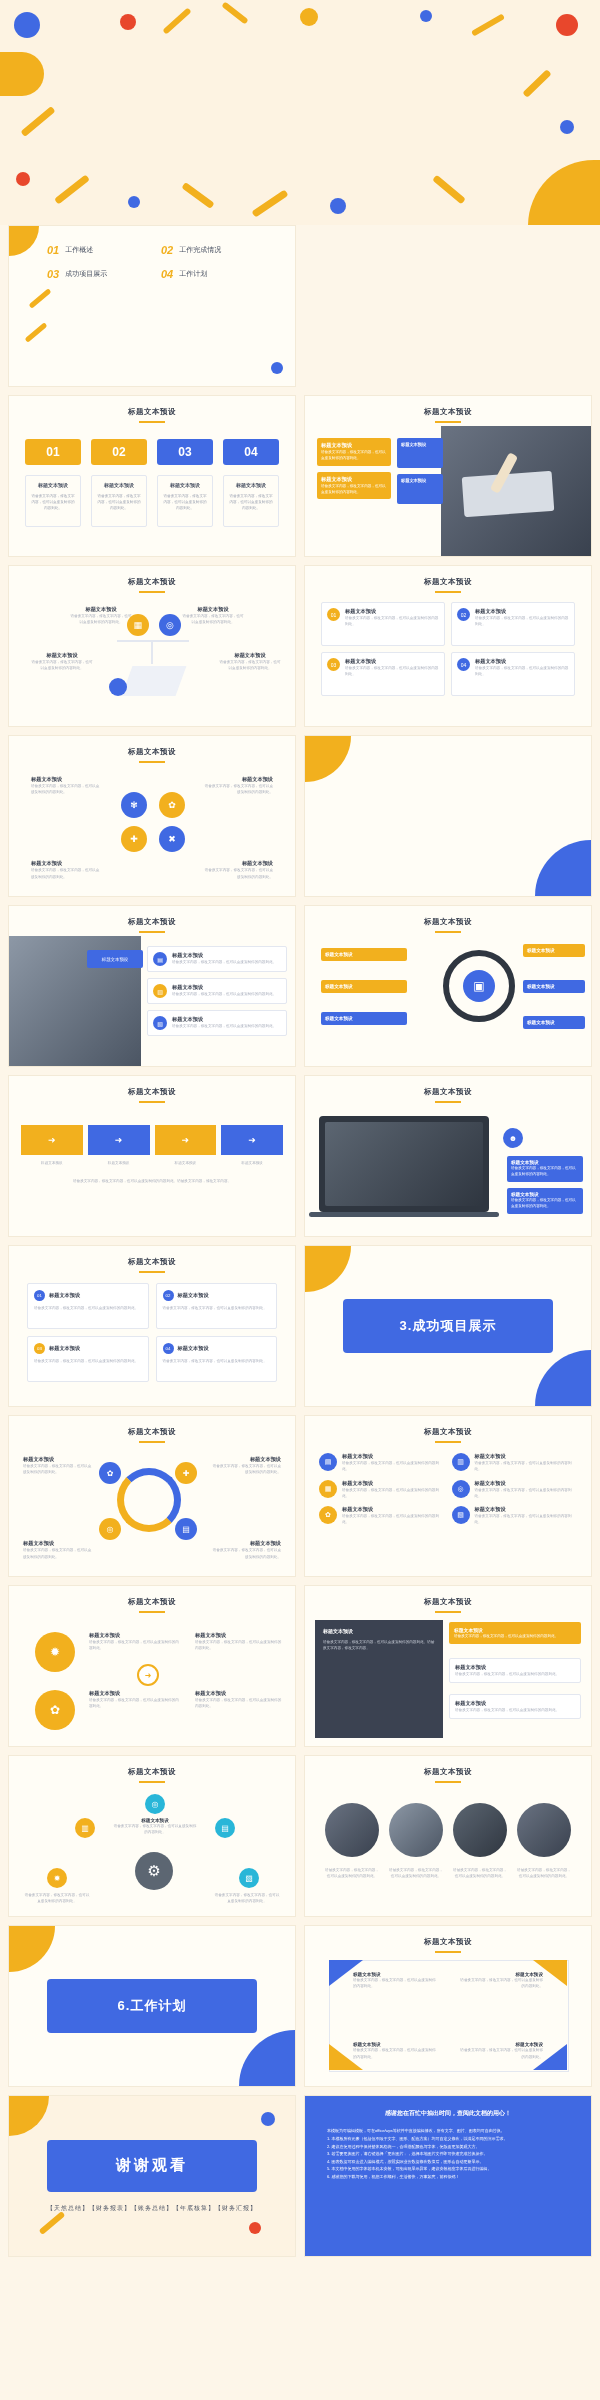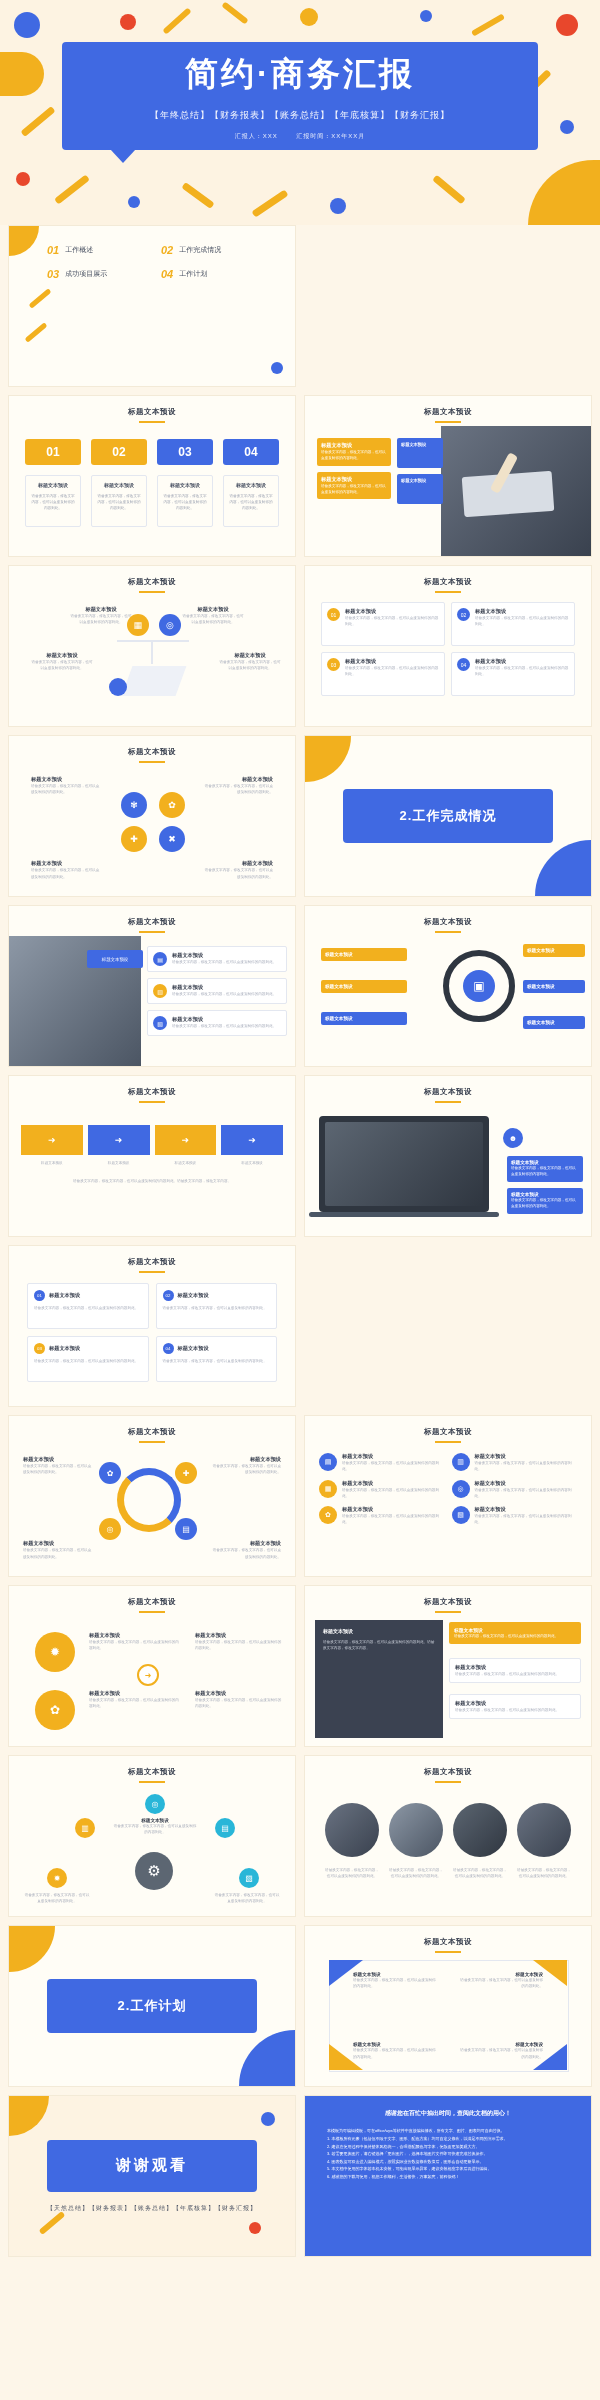--- a/index.html
+++ b/index.html
@@ -196,28 +196,20 @@
   <div class="deco bar" style="left:52px;top:186px;width:40px;height:7px;background:#f2b01e;transform:rotate(-38deg);"></div>
   <div class="deco dot" style="left:128px;top:196px;width:12px;height:12px;background:#4069e2;"></div>
   <div class="deco bar" style="left:180px;top:192px;width:36px;height:7px;background:#f2b01e;transform:rotate(36deg);"></div>
   <div class="deco bar" style="left:250px;top:200px;width:40px;height:7px;background:#f2b01e;transform:rotate(-34deg);"></div>
   <div class="deco dot" style="left:330px;top:198px;width:16px;height:16px;background:#4069e2;"></div>
   <div class="deco" style="right:0;top:160px;width:72px;height:66px;background:#f2b01e;border-radius:72px 0 0 0;"></div>
   <div class="deco bar" style="left:430px;top:186px;width:38px;height:7px;background:#f2b01e;transform:rotate(40deg);"></div>
   <div class="deco bar" style="left:520px;top:80px;width:34px;height:7px;background:#f2b01e;transform:rotate(-44deg);"></div>
   <div class="deco dot" style="left:560px;top:120px;width:14px;height:14px;background:#4069e2;"></div>
 
-  <div class="cover-card">
-    <div class="cover-title">简约·商务汇报</div>
-    <div class="cover-sub">【年终总结】【财务报表】【账务总结】【年底核算】【财务汇报】</div>
-    <div class="cover-meta">
-      <span>汇报人：XXX</span>
-      <span>汇报时间：XX年XX月</span>
-    </div>
-  </div>
 </div>
 
 <div class="row">
   <div class="slide">
     <div class="deco" style="left:0;top:0;width:30px;height:30px;background:#f2b01e;border-radius:0 0 30px 0;"></div>
     <div class="deco bar" style="left:18px;top:70px;width:26px;height:5px;background:#f2b01e;transform:rotate(-40deg);"></div>
     <div class="deco bar" style="left:14px;top:104px;width:26px;height:5px;background:#f2b01e;transform:rotate(-40deg);"></div>
     <div class="deco dot" style="right:12px;bottom:12px;width:12px;height:12px;background:#4069e2;"></div>
     <div class="cat-grid">
       <div class="cat-item">
@@ -384,21 +376,20 @@
     </div>
     <div class="circ" style="position:absolute;left:112px;top:56px;width:26px;height:26px;background:#4069e2;font-size:9px;">✾</div>
     <div class="circ" style="position:absolute;left:150px;top:56px;width:26px;height:26px;background:#f2b01e;font-size:9px;">✿</div>
     <div class="circ" style="position:absolute;left:112px;top:90px;width:26px;height:26px;background:#f2b01e;font-size:9px;">✚</div>
     <div class="circ" style="position:absolute;left:150px;top:90px;width:26px;height:26px;background:#4069e2;font-size:9px;">✖</div>
   </div>
 
   <div class="slide section">
     <div class="cnr-tl"></div>
     <div class="cnr-br"></div>
-    <div class="section-box">2.工作完成情况</div>
   </div>
 </div>
 
 <div class="row">
   <div class="slide">
     <div class="s-title"><span>标题文本预设</span><span class="u"></span></div>
     <div class="photo b2" style="position:absolute;left:0;top:30px;width:132px;height:132px;"></div>
     <div class="box-blue" style="position:absolute;left:78px;top:44px;width:56px;height:18px;border-radius:2px;display:flex;align-items:center;justify-content:center;font-size:4.4px">标题文本预设</div>
     <div style="position:absolute;right:8px;top:40px;width:140px;">
       <div class="box" style="padding:5px;margin-bottom:6px;display:flex;gap:5px;">
@@ -520,20 +511,25 @@
       <div class="box" style="padding:6px;height:46px">
         <div style="display:flex;gap:4px;align-items:center">
             <span class="circ" style="width:11px;height:11px;background:#4069e2;font-size:4.4px">04</span>
             <span class="lbl">标题文本预设</span>
           </div>
         <div class="txt" style="margin-top:4px">请替换文字内容，修改文字内容，也可以直接复制你的内容到此。</div>
       </div>
     </div>
   </div>
 
+  <div class="slide section">
+    <div class="cnr-tl"></div>
+    <div class="cnr-br"></div>
+    <div class="section-box">3.成功项目展示</div>
+  </div>
 </div>
 
 <div class="row">
   <div class="slide">
     <div class="s-title"><span>标题文本预设</span><span class="u"></span></div>
     <div style="position:absolute;left:108px;top:52px;width:64px;height:64px;border:7px solid #f2b01e;border-top-color:#4069e2;border-right-color:#4069e2;border-radius:50%;"></div>
     <div class="circ" style="position:absolute;left:90px;top:46px;width:22px;height:22px;background:#4069e2;font-size:8px;">✿</div>
     <div class="circ" style="position:absolute;left:166px;top:46px;width:22px;height:22px;background:#f2b01e;font-size:8px;">✚</div>
     <div class="circ" style="position:absolute;left:90px;top:102px;width:22px;height:22px;background:#f2b01e;font-size:8px;">◎</div>
     <div class="circ" style="position:absolute;left:166px;top:102px;width:22px;height:22px;background:#4069e2;font-size:8px;">▤</div>
@@ -692,21 +688,21 @@
           <div class="txt" style="text-align:center">请替换文字内容，修改文字内容，也可以直接复制你的内容到此。</div>
         </div>
     </div>
   </div>
 </div>
 
 <div class="row">
   <div class="slide section">
     <div class="cnr-tl"></div>
     <div class="cnr-br"></div>
-    <div class="section-box">2.工作计划</div>
+    <div class="section-box">6.工作计划</div>
   </div>
 
   <div class="slide">
     <div class="s-title"><span>标题文本预设</span><span class="u"></span></div>
     <div style="position:absolute;left:24px;top:34px;width:240px;height:112px;border:1px solid #e3e7f0;"></div>
     <div style="position:absolute;left:24px;top:34px;width:0;height:0;border-top:26px solid #4069e2;border-right:34px solid transparent;"></div>
     <div style="position:absolute;right:24px;top:34px;width:0;height:0;border-top:26px solid #f2b01e;border-left:34px solid transparent;"></div>
     <div style="position:absolute;left:24px;bottom:16px;width:0;height:0;border-bottom:26px solid #f2b01e;border-right:34px solid transparent;"></div>
     <div style="position:absolute;right:24px;bottom:16px;width:0;height:0;border-bottom:26px solid #4069e2;border-left:34px solid transparent;"></div>
     <div style="position:absolute;left:48px;top:46px;width:84px">

